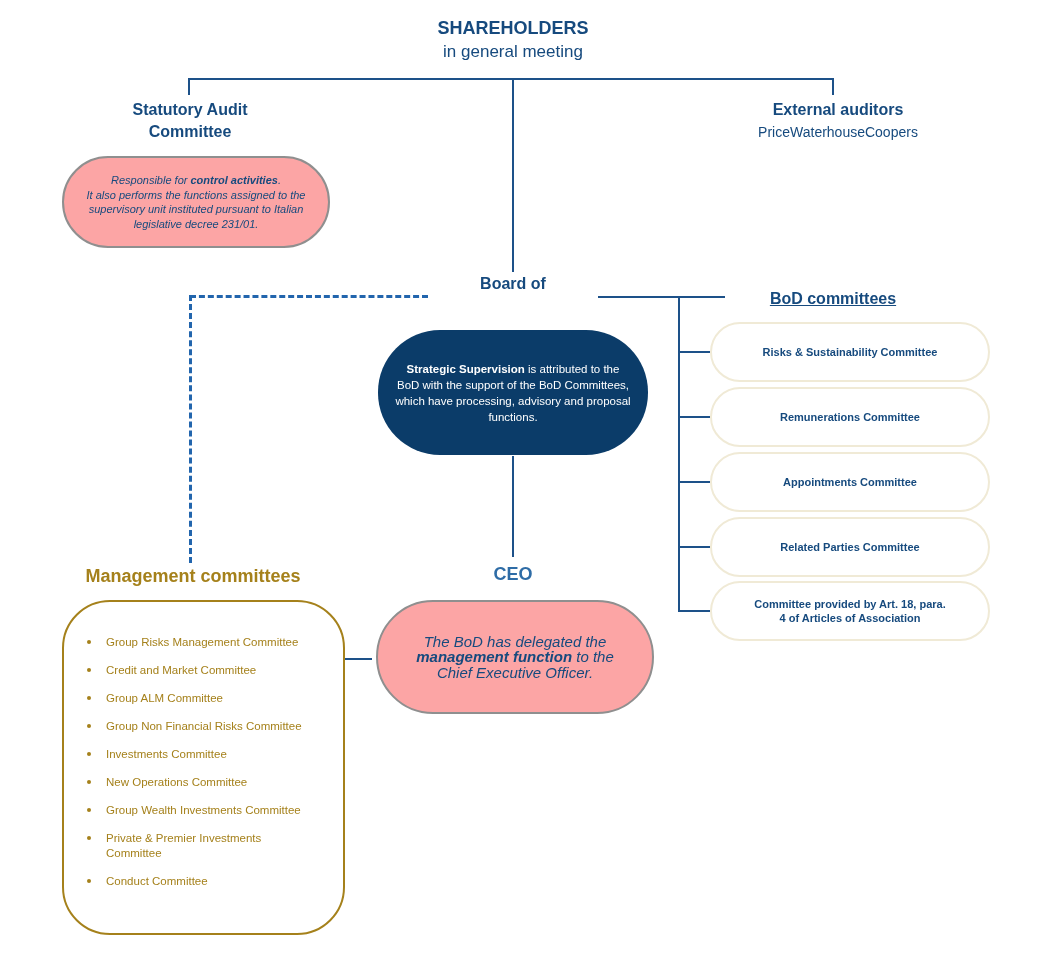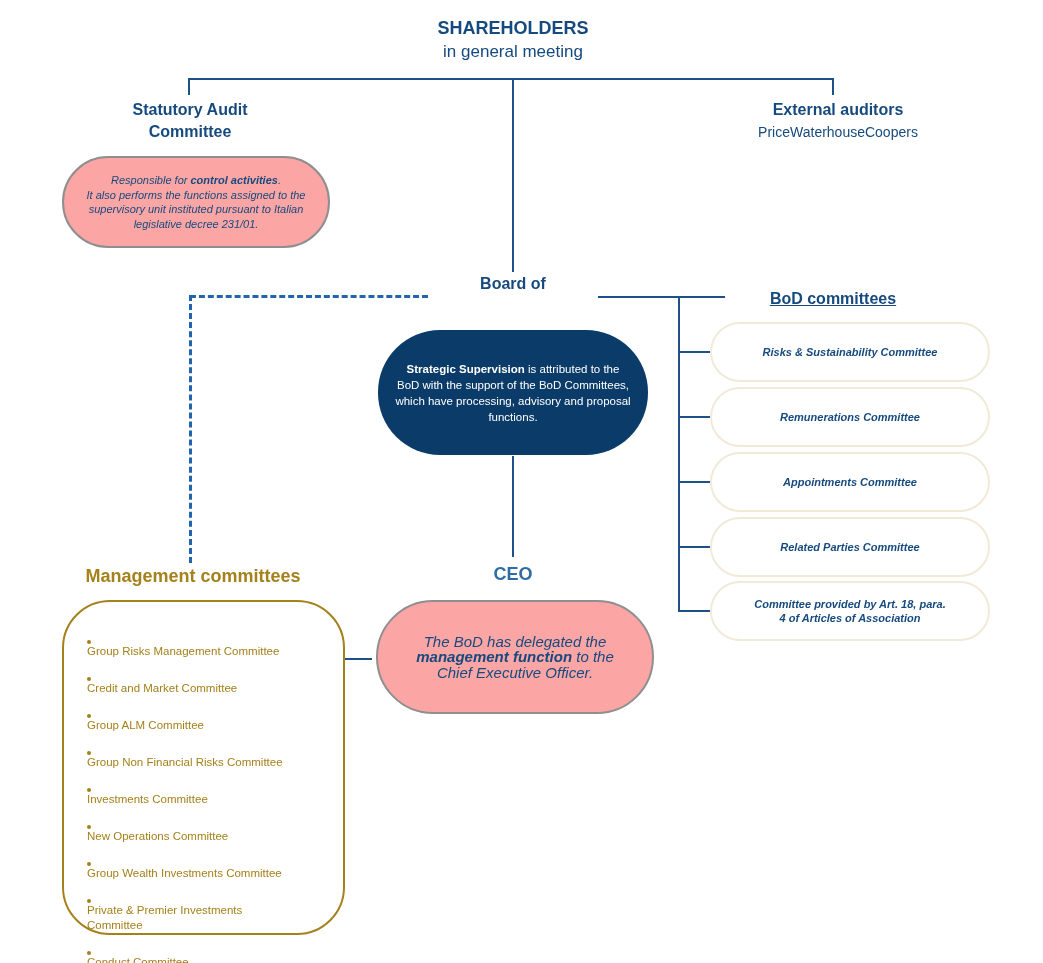--- a/index.html
+++ b/index.html
@@ -34,25 +34,25 @@
             display:flex;align-items:center;justify-content:center;text-align:center;
             color:var(--navy);background:#fca5a5;font-style:italic;}
   .note-box .inner{font-size:11px;line-height:14.5px;}
   .strategic{position:absolute;left:378px;top:330px;width:270px;height:125px;
              background:var(--navy-fill);border-radius:62px;display:flex;align-items:center;
              justify-content:center;text-align:center;color:#fff;}
   .strategic .inner{font-size:11.5px;line-height:16px;padding:0 16px;}
   .bod-box{position:absolute;left:710px;width:280px;height:60px;border:2px solid var(--cream);
            border-radius:30px;display:flex;align-items:center;justify-content:center;
            text-align:center;background:#fff;}
-  .bod-box .bod-label{font-size:11px;font-weight:bold;color:var(--navy);line-height:14px;max-width:205px;font-style:italic;}
+  .bod-box .bod-label{font-size:11px;font-weight:bold;color:var(--navy);line-height:14px;max-width:205px;}
   .gold-box{position:absolute;left:62px;top:600px;width:283px;height:335px;
             border:2px solid var(--gold);border-radius:48px;background:#fff;}
   .gold-box ul{list-style:none;padding:33px 0 0 23px;}
-  .gold-box li{display:flex;margin-bottom:13px;flex-direction:column;}
+  .gold-box li{display:flex;margin-bottom:13px;}
   .dot{width:4px;height:4px;border-radius:50%;background:var(--gold);margin:5px 15px 0 0;flex:none;}
   .mi-label{font-size:11.5px;line-height:15px;color:var(--gold);max-width:197px;}
 
   .gold-title{color:var(--gold);}
   .ceo-title{color:var(--blue-ceo);}
   b.seg{font-weight:bold;}
 </style>
 </head>
 <body>
 

